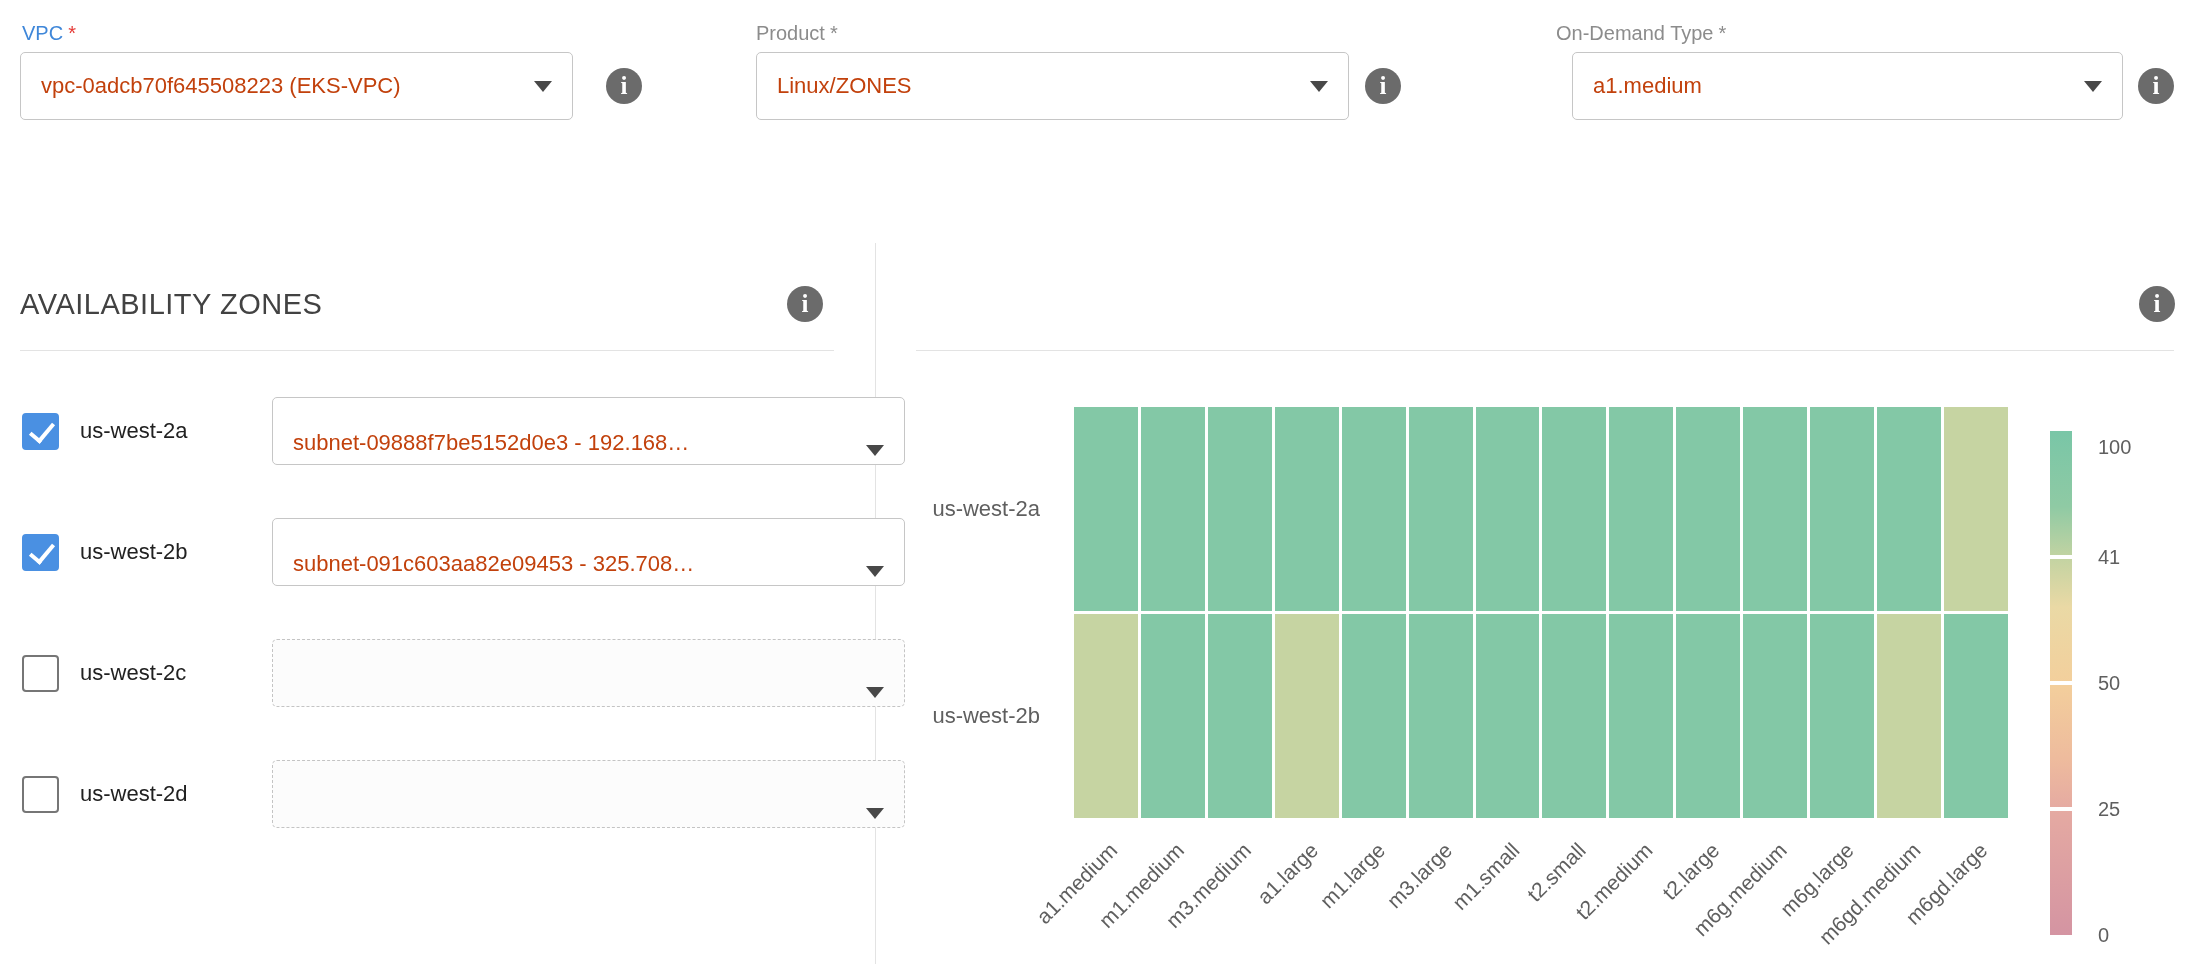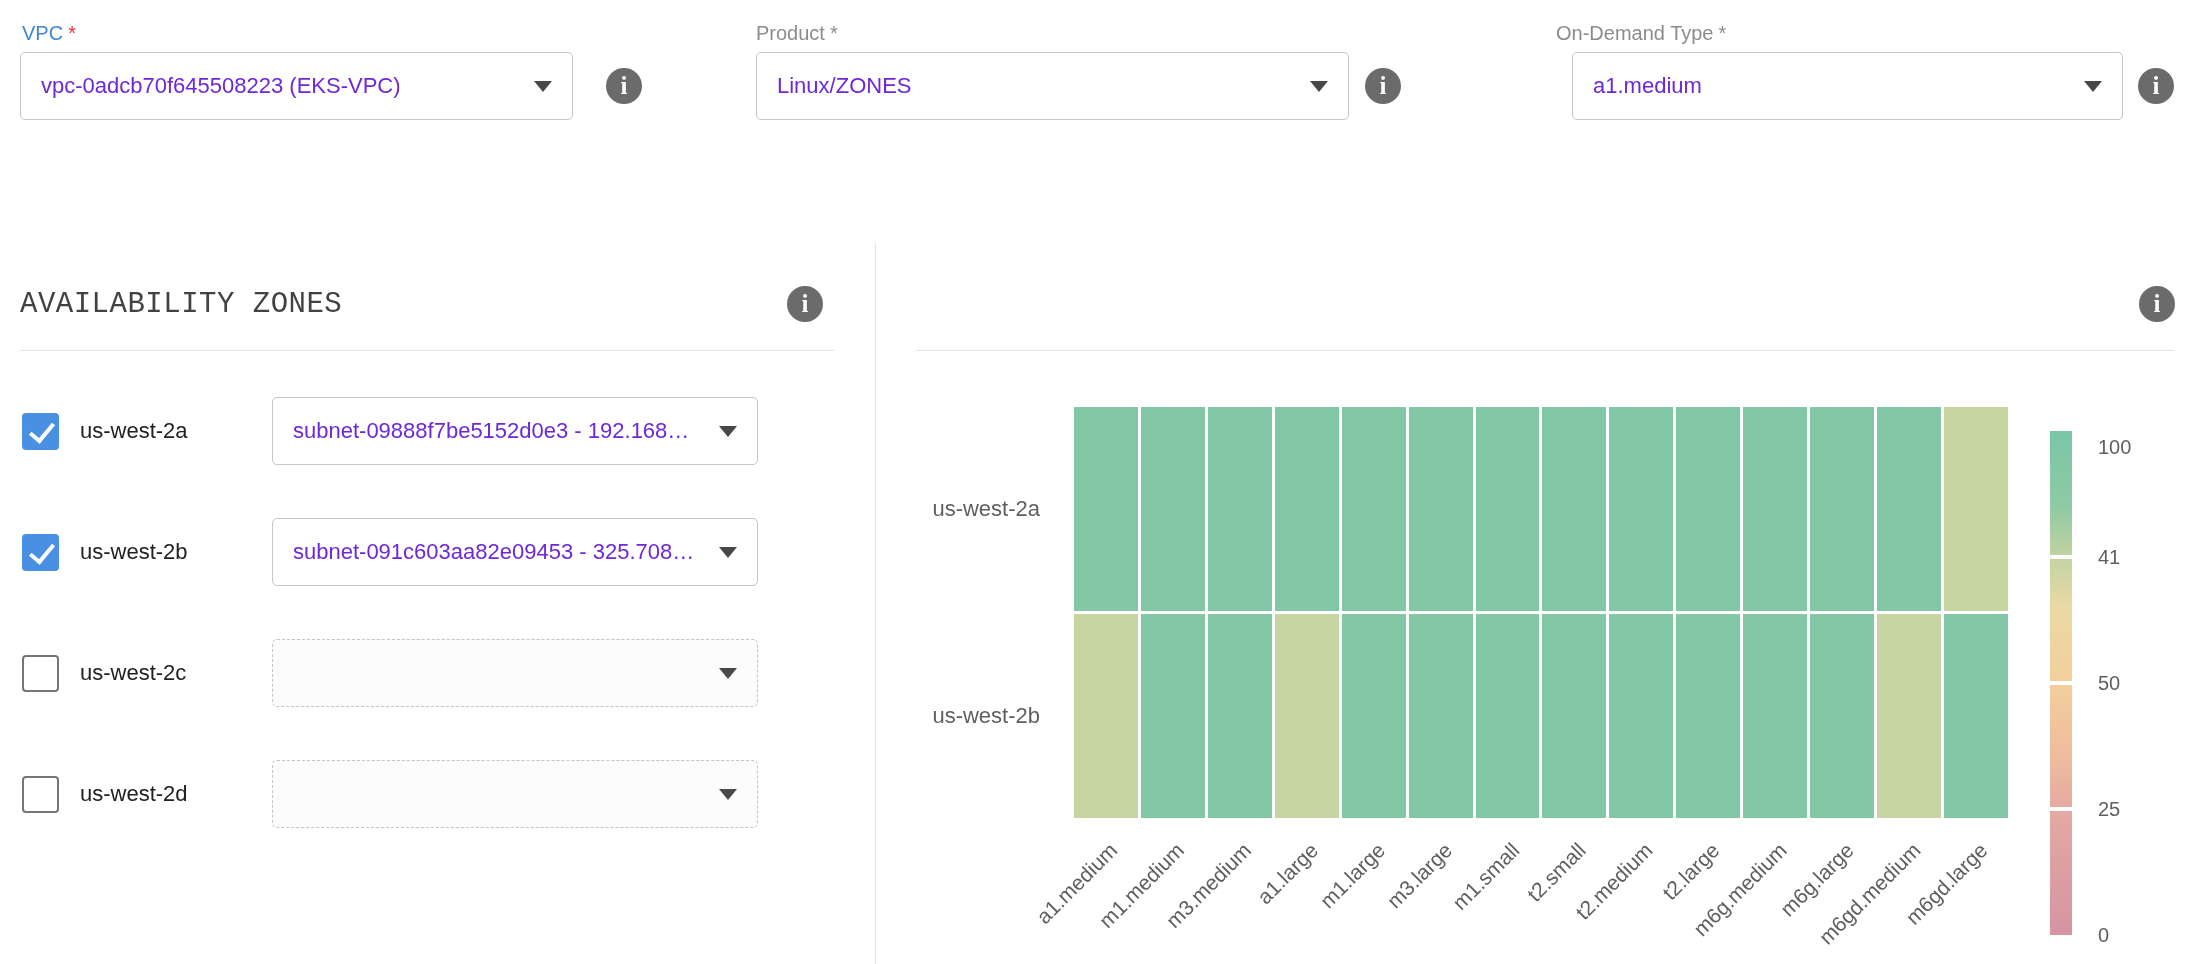--- a/index.html
+++ b/index.html
@@ -8,45 +8,45 @@
     font-family:"Liberation Sans","DejaVu Sans",sans-serif;color:#212121;
   }
   
   .field-label{position:absolute;font-size:20px;color:#8c8c8c;white-space:nowrap;}
   .field-label .req{margin-left:5px;}
   .field-label.vpc .lbl{color:#3f87d9;}
   .field-label.vpc .req{color:#e53935;}
   .select-box{
     position:absolute;background:#fff;border:1px solid #c6c6c6;border-radius:5px;
     display:flex;align-items:center;padding:8px 20px;box-sizing:border-box;
-    font-size:22px;color:#6d28d9;height:68px;cursor:pointer;
+    font-size:22px;color:#c2410c;height:68px;cursor:pointer;
   }
   .select-box .value{flex:1;white-space:nowrap;overflow:hidden;text-overflow:ellipsis;}
   .caret{width:0;height:0;border-left:9px solid transparent;border-right:9px solid transparent;
     border-top:11px solid #484848;margin-left:14px;flex:none;}
   .select-box.dashed{border:1px dashed #c4c4c4;background:#fcfcfc;}
   .info-icon{
     position:absolute;width:36px;height:36px;border-radius:50%;background:#6b6b6b;color:#fff;
     display:flex;align-items:center;justify-content:center;
     font-size:25px;font-weight:700;font-family:"Liberation Serif","DejaVu Serif",serif;cursor:pointer;
   }
   
-  .section-title{position:absolute;font-size:29px;color:#424242;letter-spacing:0.5px;white-space:nowrap;font-family:Liberation Mono, monospace;}
+  .section-title{position:absolute;font-size:29px;color:#424242;letter-spacing:0.5px;white-space:nowrap;}
   .hr{position:absolute;height:1px;background:#e3e3e3;}
   .vr{position:absolute;width:1px;background:#e3e3e3;}
   
   .az-rows{position:absolute;left:20px;top:397px;width:815px;}
   .az-row{display:flex;align-items:center;height:68px;margin-bottom:53px;}
   .checkbox{width:37px;height:37px;border-radius:4px;border:2px solid #767676;background:#fff;
     box-sizing:border-box;position:relative;flex:none;margin-left:2px;cursor:pointer;}
   .checkbox.checked{background:#4a90e2;border-color:#4a90e2;}
   .checkbox.checked::after{content:"";position:absolute;left:11px;top:3px;width:10px;height:20px;
     border:solid #fff;border-width:0 4px 4px 0;transform:rotate(40deg);}
   .az-zone{font-size:22px;color:#212121;margin-left:21px;width:192px;flex:none;}
-  .az-select{position:relative;width:486px;flex:none;}
+  .az-select{position:relative;width:633px;flex:none;align-items:flex-end;}
   
   .hm-grid{position:absolute;left:1074px;top:407px;width:934px;height:411px;
     display:grid;grid-template-columns:repeat(14,1fr);grid-template-rows:1fr 1fr;gap:3px;}
   .hm-cell{width:100%;height:100%;}
   .row-label{position:absolute;width:170px;text-align:right;font-size:22px;color:#5f5f5f;line-height:28px;}
   .col-label{position:absolute;font-size:21px;color:#5f5f5f;white-space:nowrap;
     transform:rotate(-45deg);transform-origin:100% 0;line-height:22px;}
   .colorbar{position:absolute;left:2050px;top:431px;width:22px;height:504px;}
   .cb-gap{position:absolute;left:2050px;width:22px;height:4px;background:#fff;}
   .cb-tick{position:absolute;left:2098px;font-size:20px;color:#5f5f5f;line-height:26px;}

